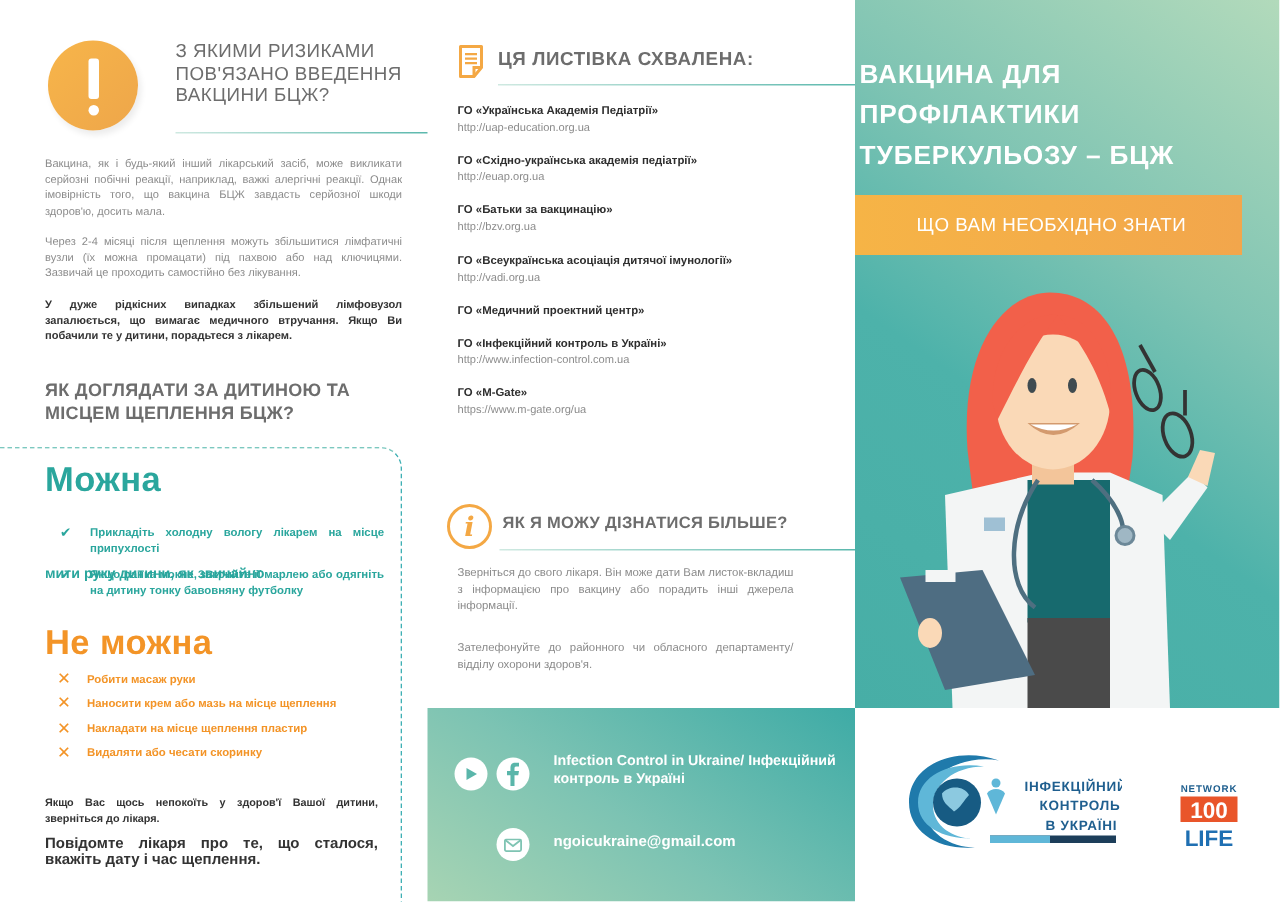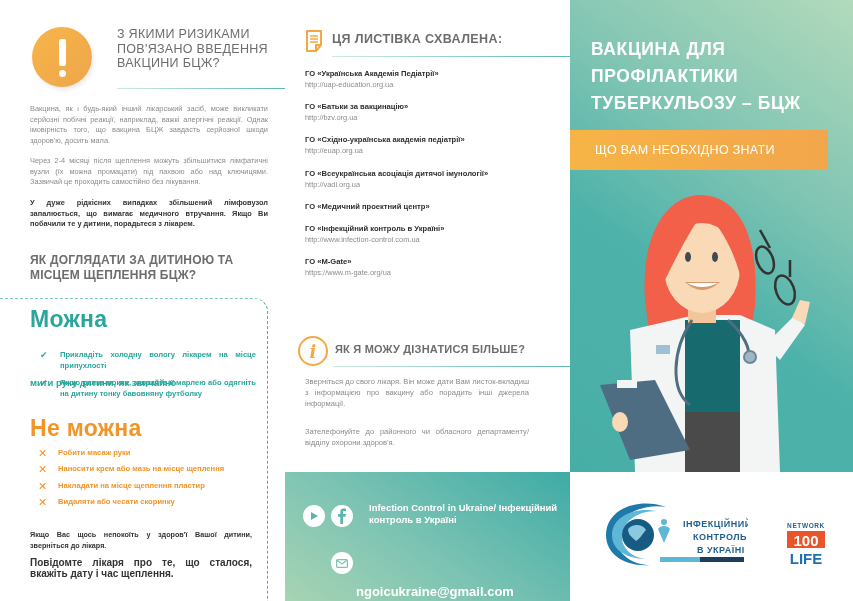--- a/index.html
+++ b/index.html
@@ -106,37 +106,37 @@
     width: 22px; height: 22px; border-radius: 50%; background: #fff;
     display: flex; align-items: center; justify-content: center;
   }
   .yt { left: 303px; top: 505px; }
   .fb { left: 331px; top: 505px; }
   .mail { left: 331px; top: 552px; }
   .contact-name {
     left: 369px; top: 502px; width: 200px; font-size: 9.5px; font-weight: bold; color: #fff; line-height: 11.5px;
   }
   .contact-email {
-    left: 356px; top: 556px; font-size: 13px; font-weight: bold; color: #fff; margin-top: 28px;
+    left: 369px; top: 556px; font-size: 10px; font-weight: bold; color: #fff;
   }
 
   
   .hero {
     left: 570px; top: 0; width: 283px; height: 472px;
     background: linear-gradient(215deg, #b2dabb 0%, #7fc4b3 35%, #4db2aa 60%, #47aea6 100%);
     overflow: hidden;
   }
   .hero-title {
-    left: 591px; top: 36px; width: 260px;
+    left: 573px; top: 36px; width: 260px;
     font-size: 17.5px; line-height: 27px; font-weight: bold; color: #fff; letter-spacing: 0.6px;
   }
   .banner {
     left: 570px; top: 130px; width: 258px; height: 40px;
     background: linear-gradient(90deg, #f6b446, #f2a64c);
-    display: flex; align-items: center; padding-left: 25px;
+    display: flex; align-items: center; padding-left: 41px;
   }
   .banner span { font-size: 12.5px; color: #fff; letter-spacing: 0.3px; }
 
   .doctor { left: 600px; top: 190px; width: 240px; height: 282px; }
 
   .logo-ic { left: 598px; top: 497px; width: 150px; height: 72px; }
   .logo-100 { left: 783px; top: 522px; width: 46px; height: 46px; }
 </style>
 </head>
 <body>
@@ -201,26 +201,26 @@
 </svg>
 <h2 class="abs approved-title">ЦЯ ЛИСТІВКА СХВАЛЕНА:</h2>
 <div class="abs rule-teal approved-rule"></div>
 
 <div class="abs orgs">
   <div class="org">
     <div class="org-name">ГО «Українська Академія Педіатрії»</div>
     <div class="org-url">http://uap-education.org.ua</div>
   </div>
   <div class="org">
+    <div class="org-name">ГО «Східно-українська академія педіатрії»</div>
+    <div class="org-url">http://euap.org.ua</div>
+  </div>
+  <div class="org">
     <div class="org-name">ГО «Батьки за вакцинацію»</div>
     <div class="org-url">http://bzv.org.ua</div>
-  </div>
-  <div class="org">
-    <div class="org-name">ГО «Східно-українська академія педіатрії»</div>
-    <div class="org-url">http://euap.org.ua</div>
   </div>
   <div class="org">
     <div class="org-name">ГО «Всеукраїнська асоціація дитячої імунології»</div>
     <div class="org-url">http://vadi.org.ua</div>
   </div>
   <div class="org">
     <div class="org-name">ГО «Медичний проектний центр»</div>
   </div>
   <div class="org">
     <div class="org-name">ГО «Інфекційний контроль в Україні»</div>

